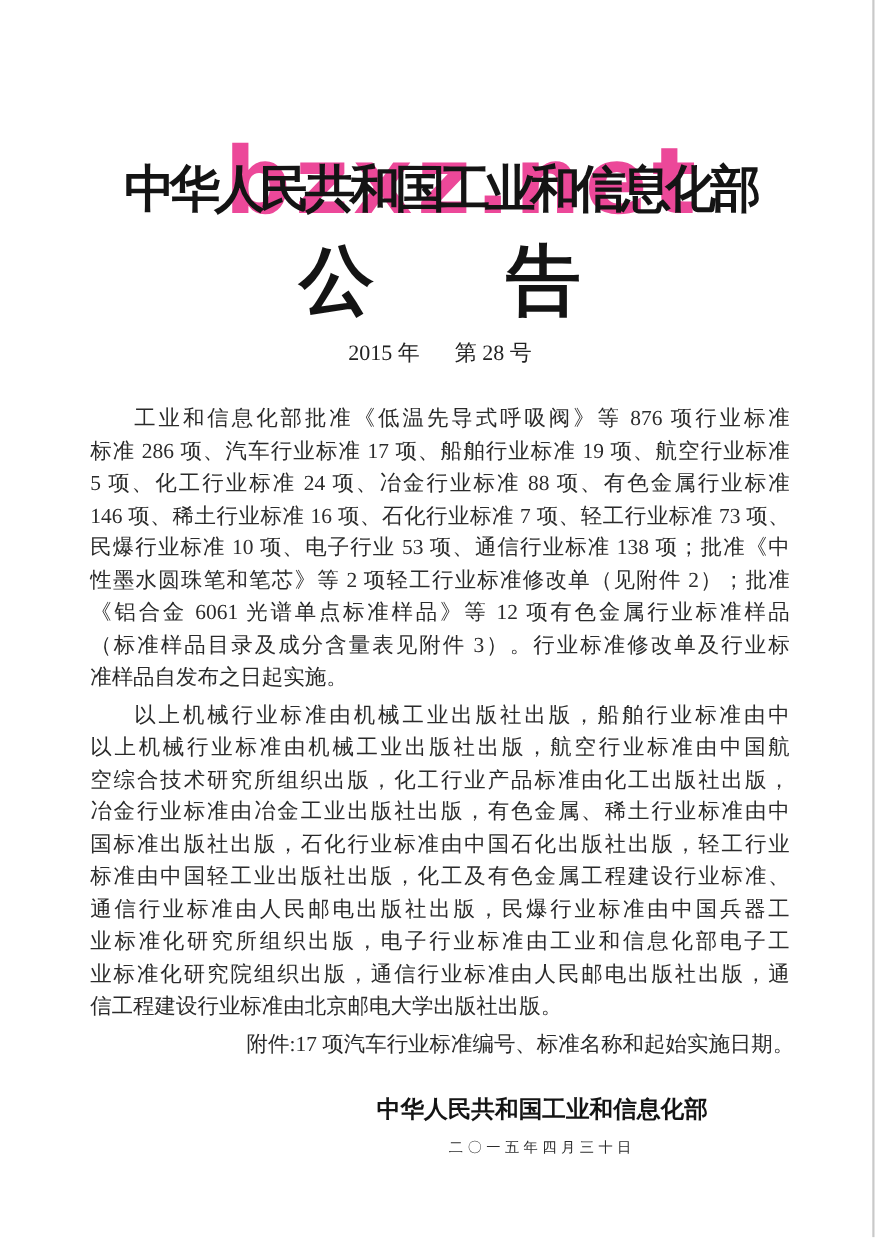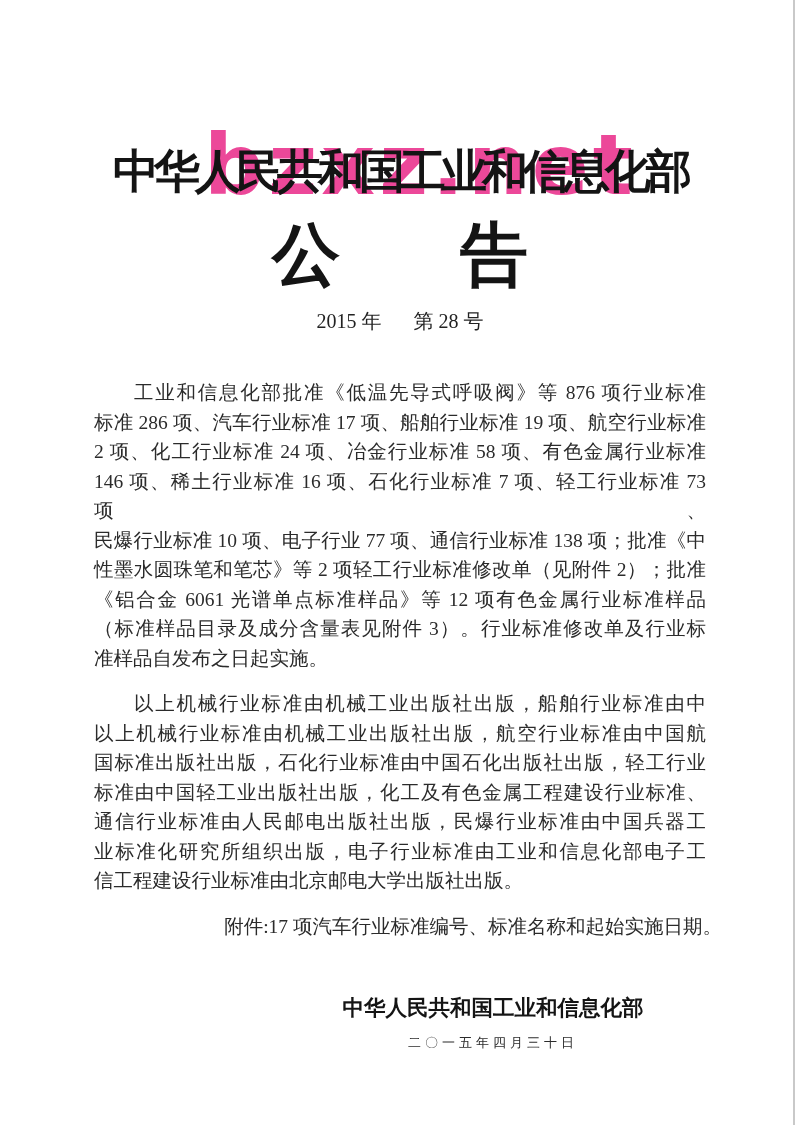--- a/index.html
+++ b/index.html
@@ -65,21 +65,21 @@
     align-items: flex-end;
   }
   .doc-body {
     position: absolute;
     left: 78px; top: 362px;
     width: 644px;
     font-size: 19.5px;
     color: #2b2b2b;
     z-index: 1;
   }
-  .para { margin: 16px; padding: 0; }
+  .para { margin: 4px; padding: 0; }
   .body-line {
     line-height: 29.5px;
     text-align: justify;
     text-align-last: justify;
     -moz-text-align-last: justify;
   }
   .para .body-line:first-child { text-indent: 40px; }
   .para .body-line:last-child {
     text-align-last: left;
     -moz-text-align-last: left;
@@ -133,35 +133,38 @@
 
   <div class="issue-line">
     <span>2015 年</span>
     <span>第 28 号</span>
   </div>
 
   <div class="doc-body">
     <div class="para">
         <div class="body-line">工业和信息化部批准《低温先导式呼吸阀》等 876 项行业标准</div>
         <div class="body-line">标准 286 项、汽车行业标准 17 项、船舶行业标准 19 项、航空行业标准</div>
-        <div class="body-line">2 项、化工行业标准 24 项、冶金行业标准 58 项、有色金属行业标准</div>
+        <div class="body-line">5 项、化工行业标准 24 项、冶金行业标准 88 项、有色金属行业标准</div>
         <div class="body-line">146 项、稀土行业标准 16 项、石化行业标准 7 项、轻工行业标准 73 项、</div>
-        <div class="body-line">民爆行业标准 10 项、电子行业 77 项、通信行业标准 138 项；批准《中</div>
+        <div class="body-line">民爆行业标准 10 项、电子行业 53 项、通信行业标准 138 项；批准《中</div>
         <div class="body-line">性墨水圆珠笔和笔芯》等 2 项轻工行业标准修改单（见附件 2）；批准</div>
         <div class="body-line">《铝合金 6061 光谱单点标准样品》等 12 项有色金属行业标准样品</div>
         <div class="body-line">（标准样品目录及成分含量表见附件 3）。行业标准修改单及行业标</div>
         <div class="body-line">准样品自发布之日起实施。</div>
       </div>
     <div class="para">
         <div class="body-line">以上机械行业标准由机械工业出版社出版，船舶行业标准由中</div>
         <div class="body-line">以上机械行业标准由机械工业出版社出版，航空行业标准由中国航</div>
+        <div class="body-line">空综合技术研究所组织出版，化工行业产品标准由化工出版社出版，</div>
+        <div class="body-line">冶金行业标准由冶金工业出版社出版，有色金属、稀土行业标准由中</div>
         <div class="body-line">国标准出版社出版，石化行业标准由中国石化出版社出版，轻工行业</div>
         <div class="body-line">标准由中国轻工业出版社出版，化工及有色金属工程建设行业标准、</div>
         <div class="body-line">通信行业标准由人民邮电出版社出版，民爆行业标准由中国兵器工</div>
         <div class="body-line">业标准化研究所组织出版，电子行业标准由工业和信息化部电子工</div>
+        <div class="body-line">业标准化研究院组织出版，通信行业标准由人民邮电出版社出版，通</div>
         <div class="body-line">信工程建设行业标准由北京邮电大学出版社出版。</div>
       </div>
     <div class="attachment">附件:17 项汽车行业标准编号、标准名称和起始实施日期。</div>
   </div>
 
   <div class="signature">
     <div class="sig-org">中华人民共和国工业和信息化部</div>
     <div class="sig-date">二〇一五年四月三十日</div>
   </div>
 

